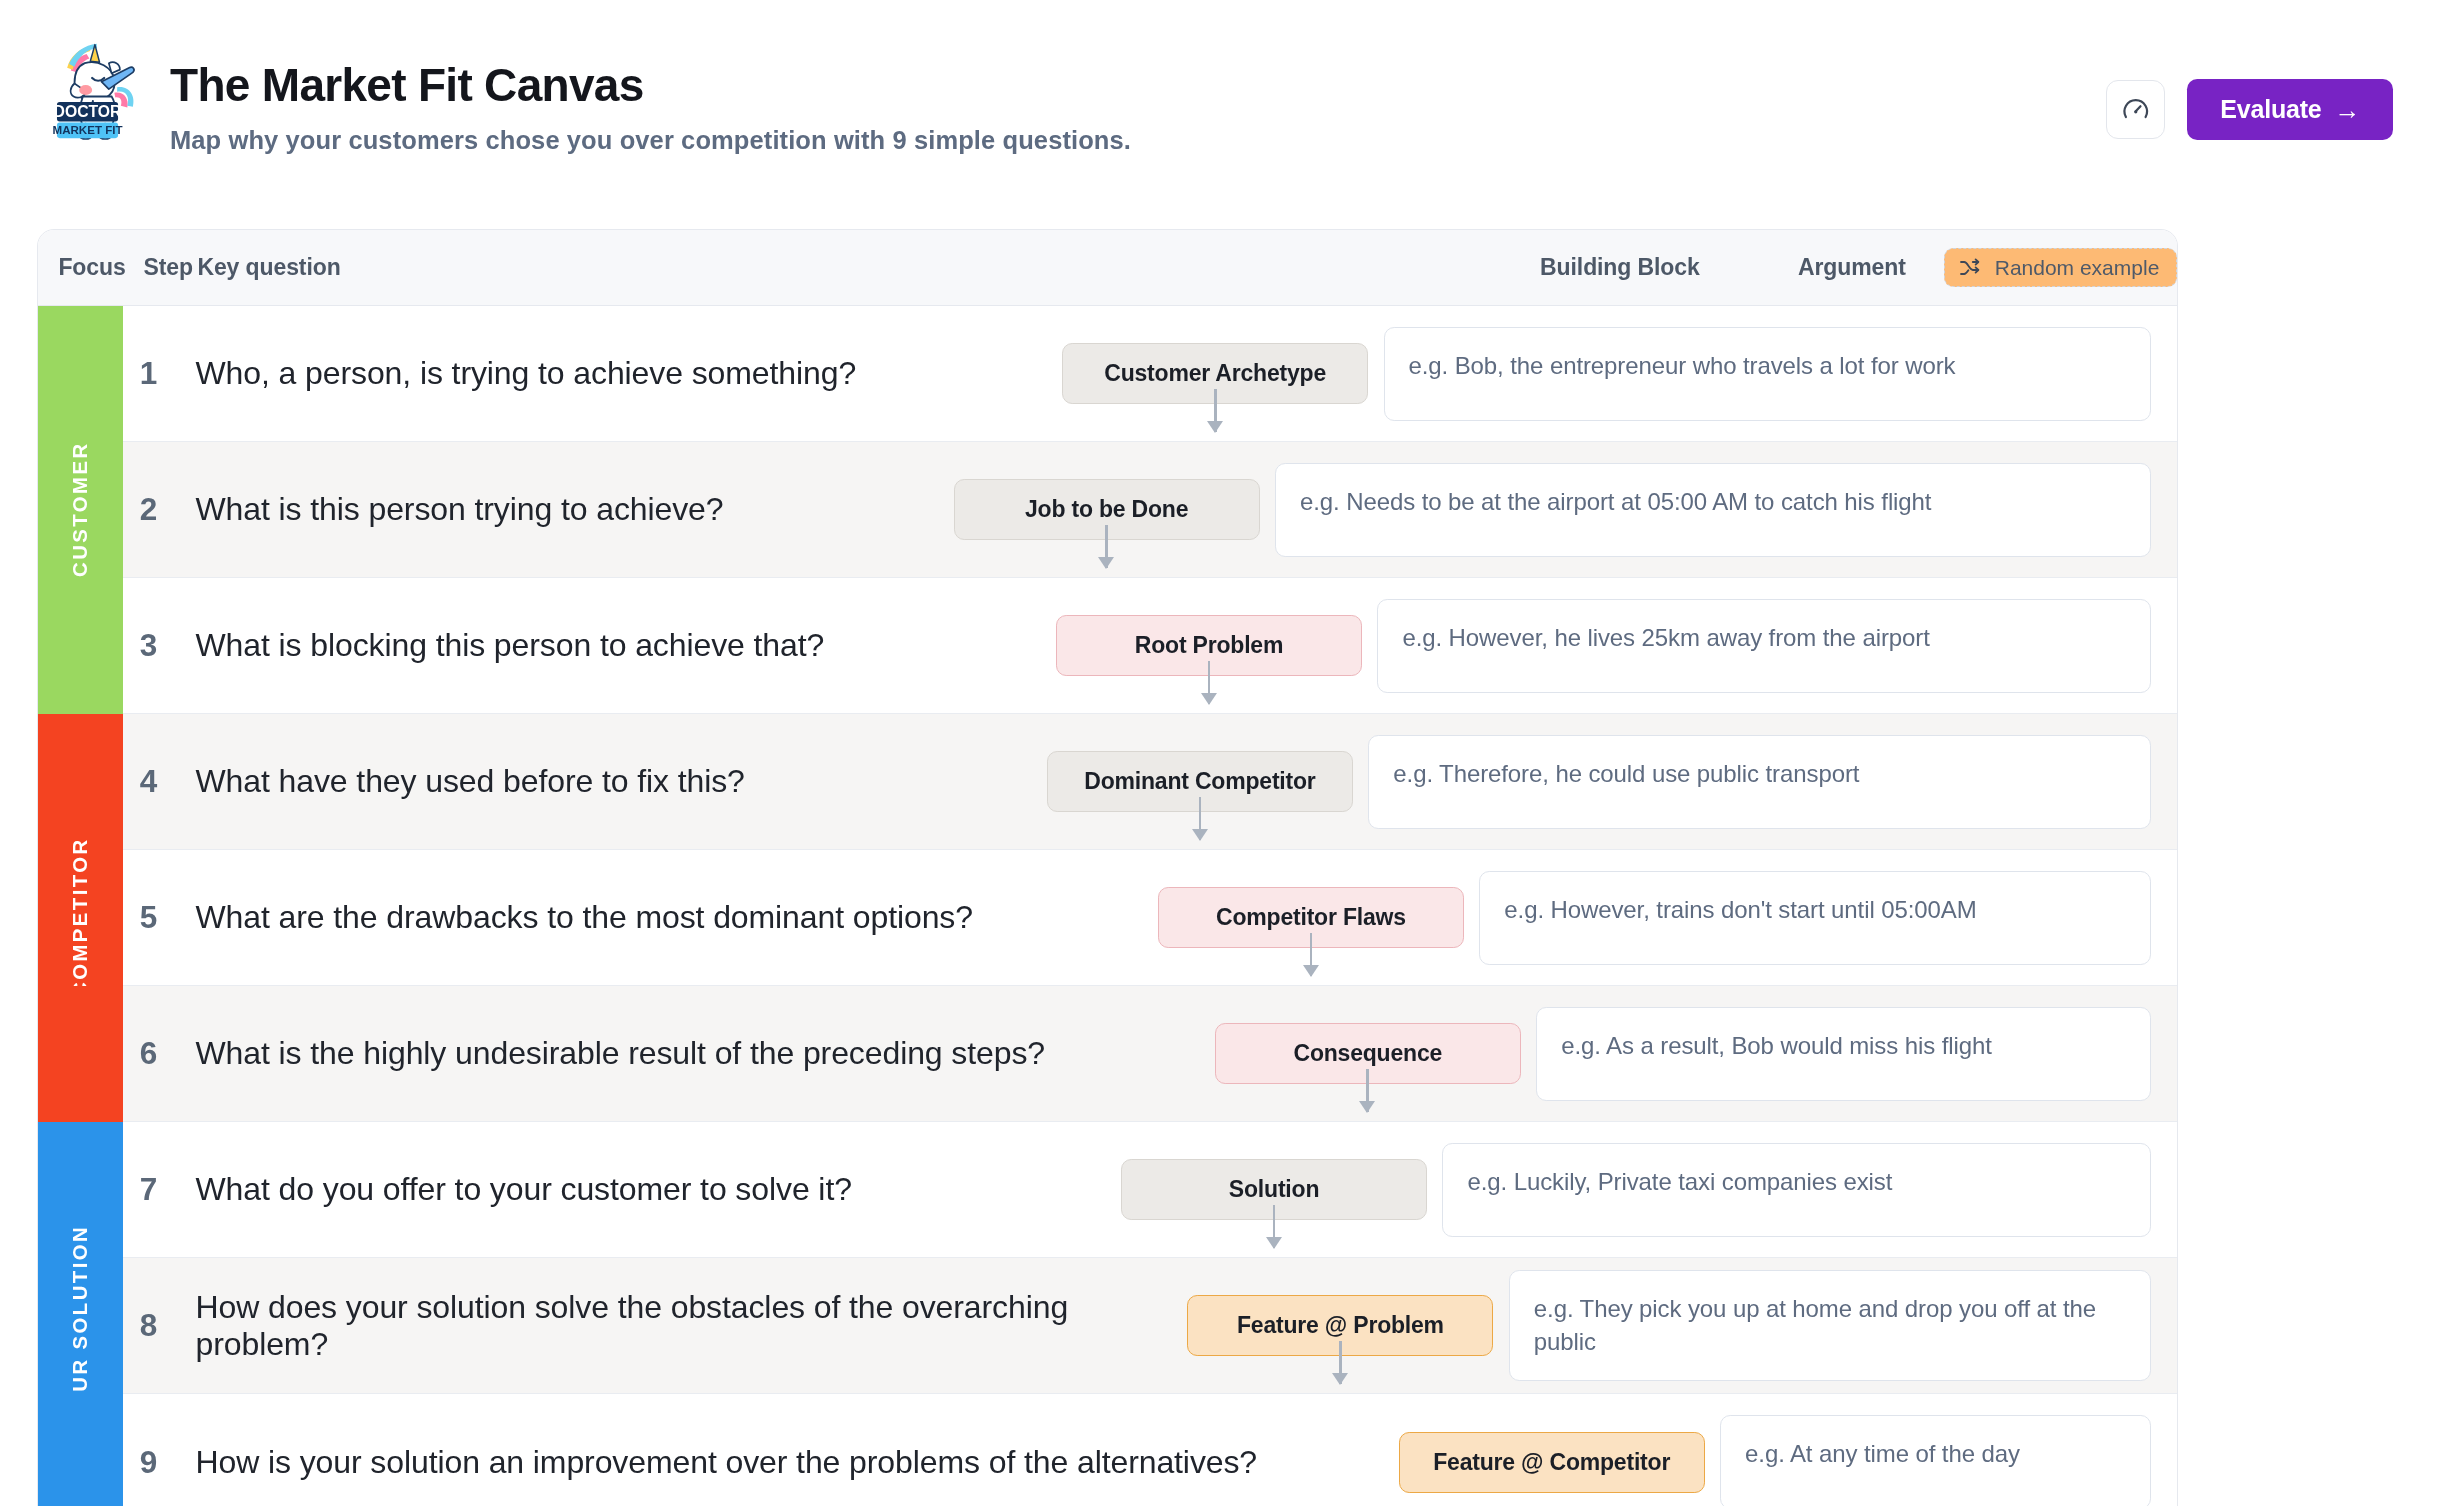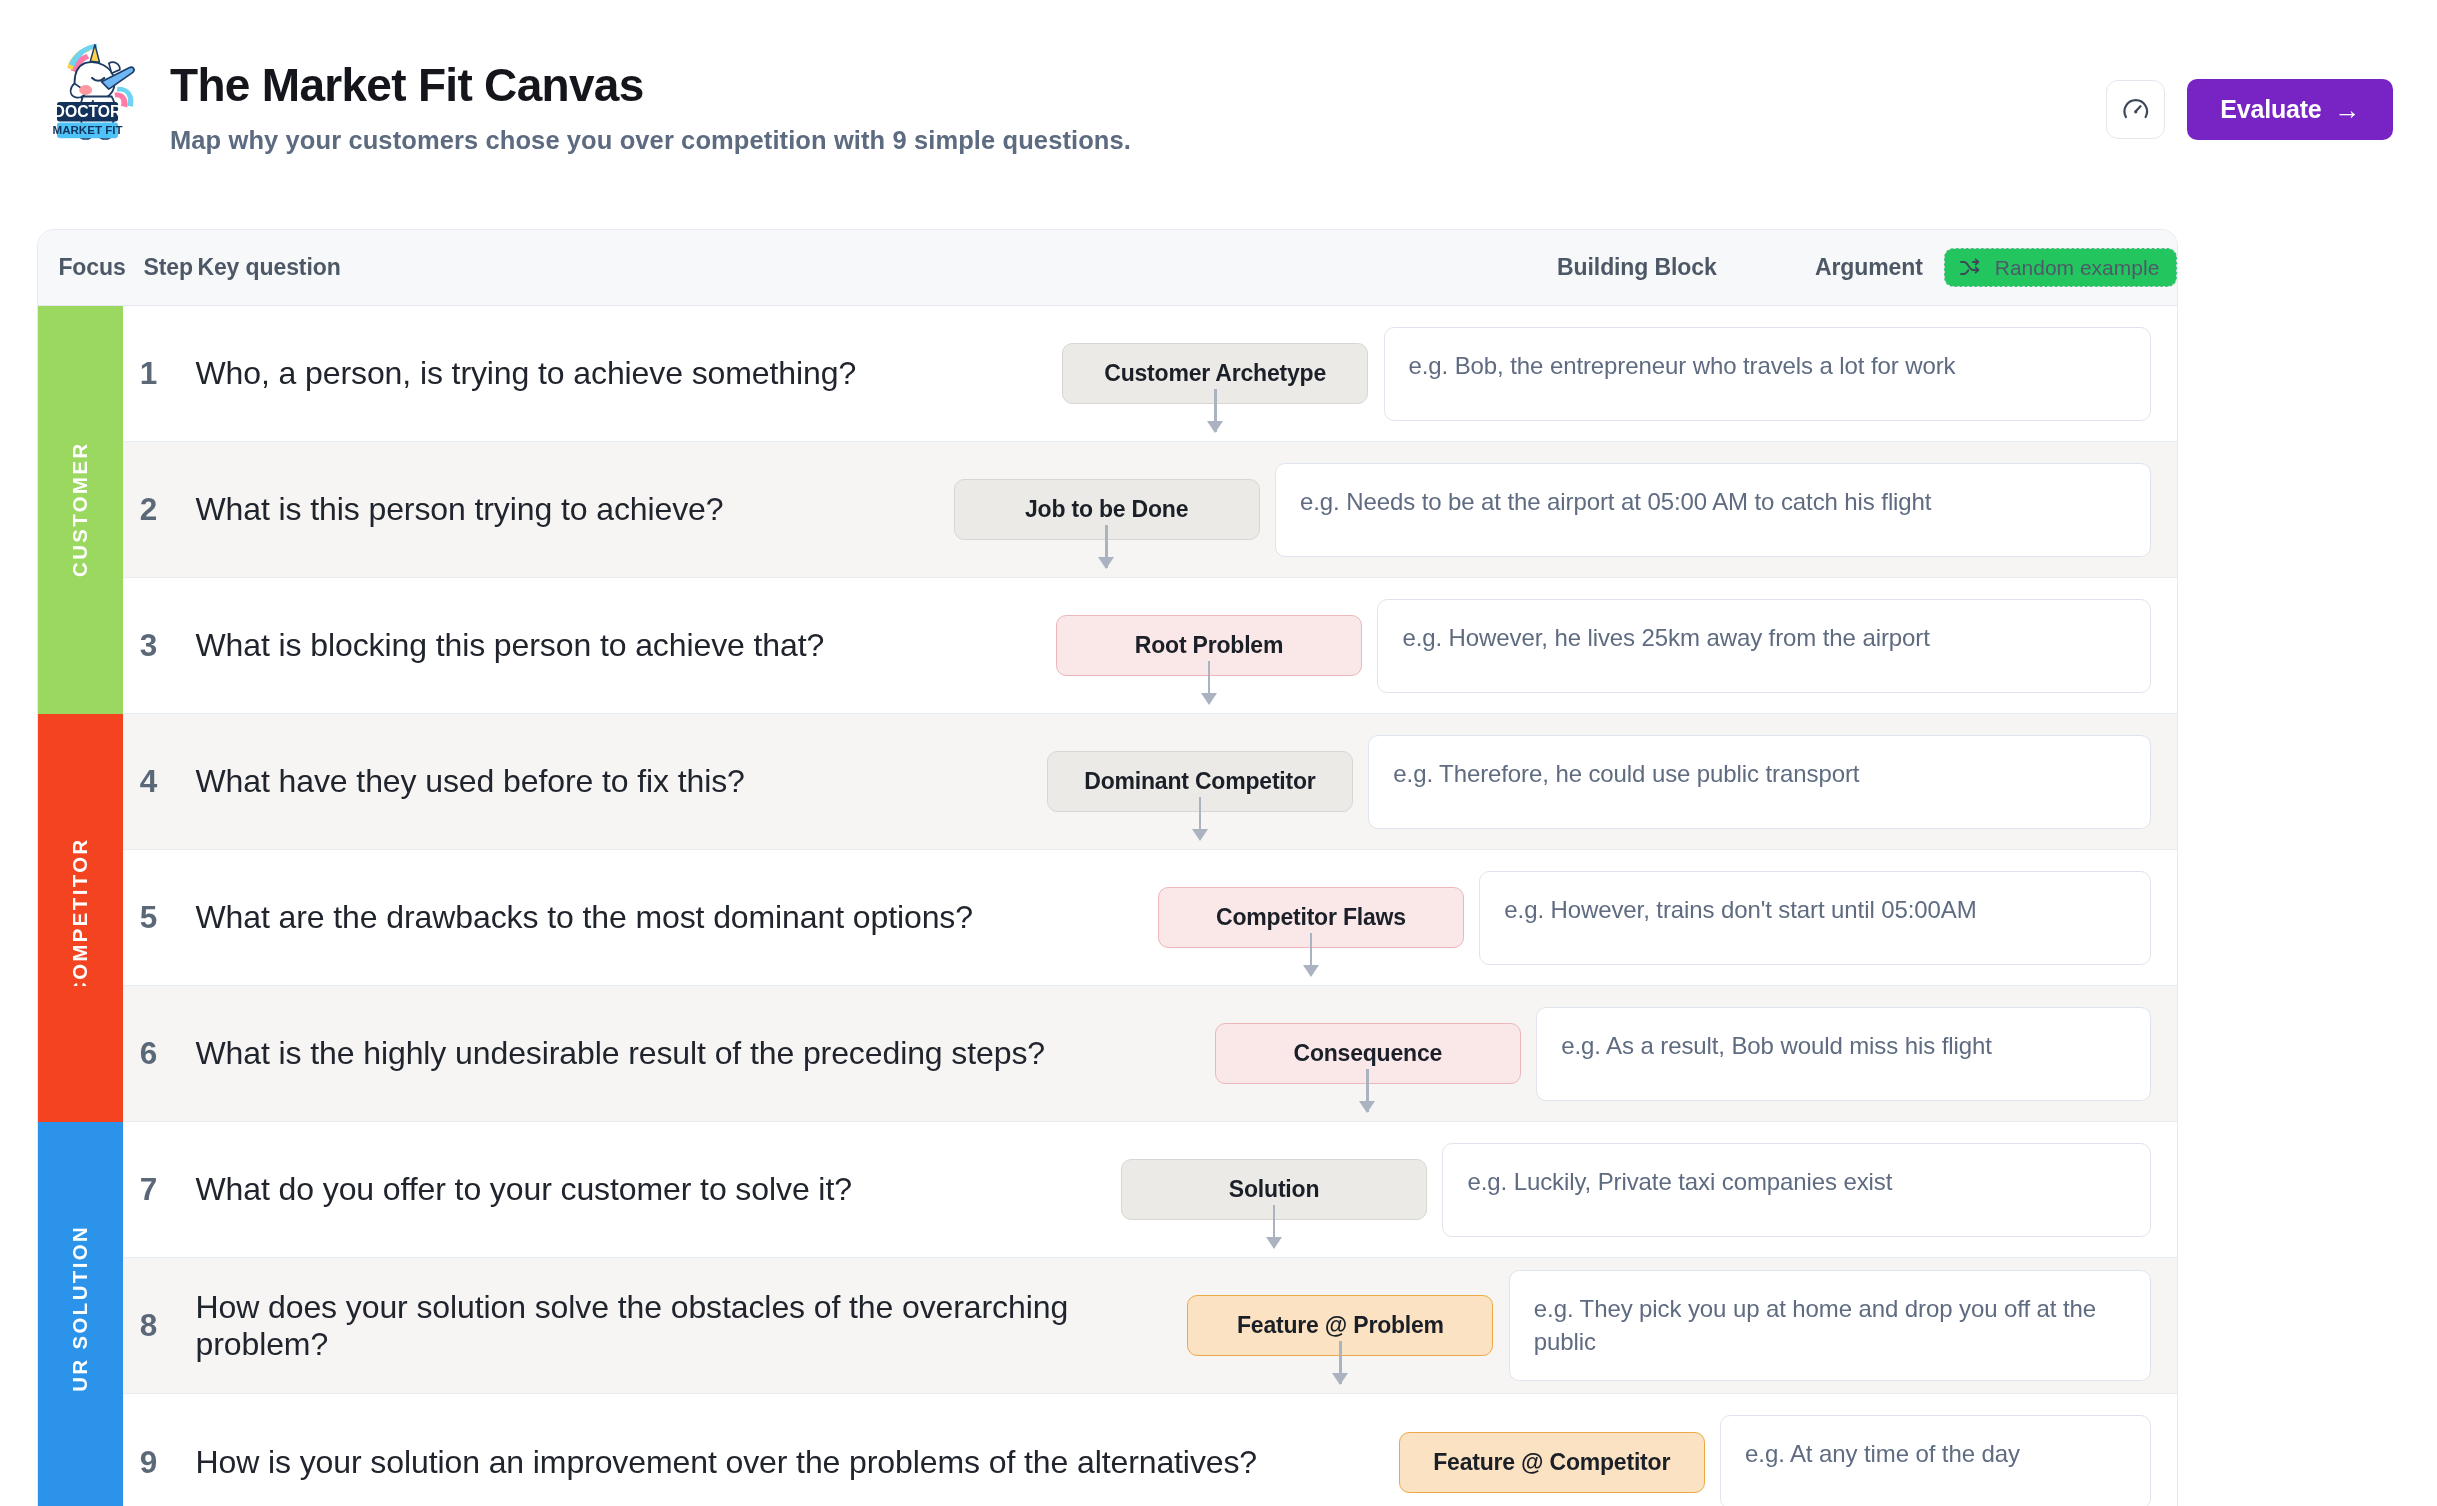--- a/index.html
+++ b/index.html
@@ -80,26 +80,26 @@
     padding-left: 20.4px;
   }
   .th {
     font-size: 23px; font-weight: 700; color: #4d5867;
     letter-spacing: -0.1px;
   }
   .th-focus { width: 85px; }
   .th-step  { width: 54px; }
   .th-key   { flex: 1 1 auto; }
   .th-block { width: 304px; text-align: center; }
-  .th-arg-wrap { display:flex; align-items:center; gap: 21px; margin-left: 26px; }
+  .th-arg-wrap { display:flex; align-items:center; gap: 38px; margin-left: 26px; }
   .random-pill {
     display: flex; align-items: flex-end; gap: 13px;
     border: 1.5px dashed #cfd5de; border-radius: 9.3px;
     padding: 6.5px 16.7px 6.5px 13px;
-    background: #22c55e; cursor: pointer;
+    background: #fdba74; cursor: pointer;
   }
   .random-pill .rp-label { font-size: 21px; color: #4f5a69; font-weight: 400; }
 
   
   .rows { position: relative; }
   .row {
     display: flex; align-items: stretch;
     min-height: 136px;
     border-bottom: 1.4px solid #e9ecf1;
     position: relative;

